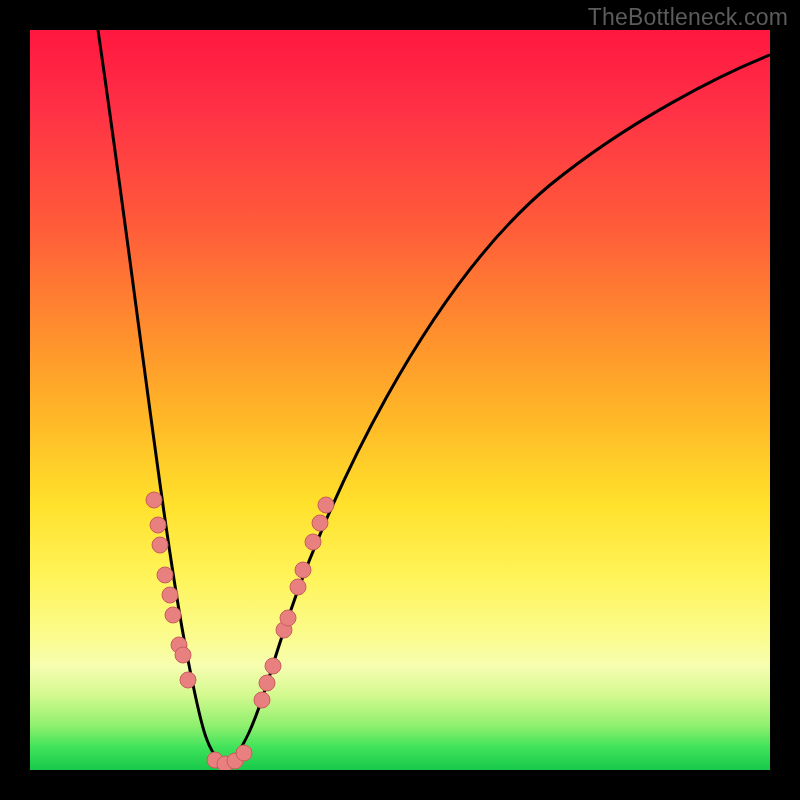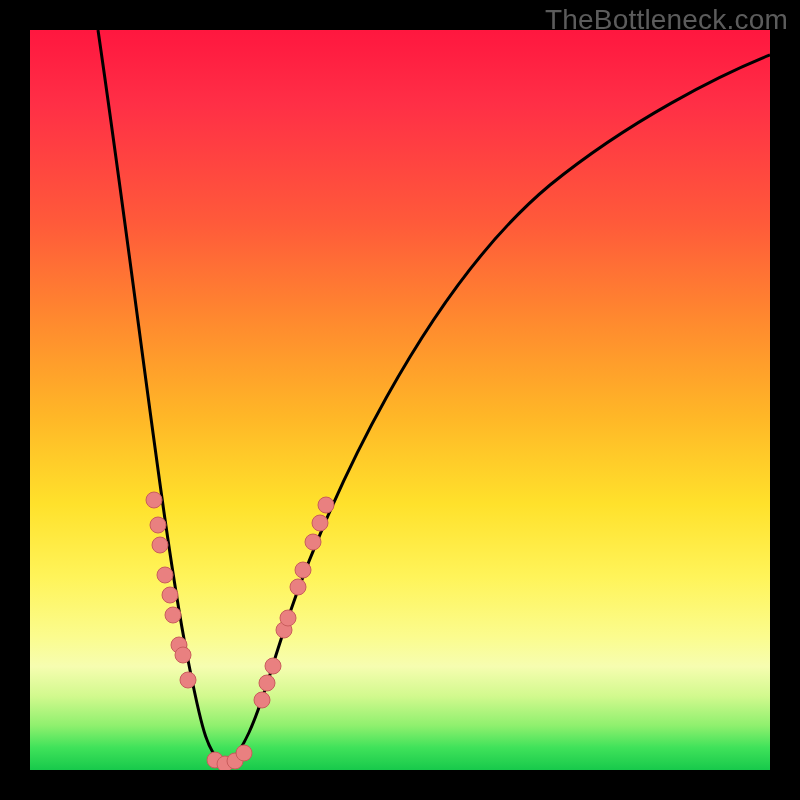--- a/index.html
+++ b/index.html
@@ -38,21 +38,21 @@
       #8ff06e 94%,
       #3fe25a 97%,
       #17c94b 100%
     );
   }
   .watermark {
     position: absolute;
     top: 4px;
     right: 12px;
     font-family: Arial, Helvetica, sans-serif;
-    font-size: 28px;
+    font-size: 23px;
     color: #5c5c5c;
     letter-spacing: 0.2px;
     font-weight: 500;
     user-select: none;
   }
   svg.curve {
     position: absolute;
     left: 0;
     top: 0;
     width: 740px;

